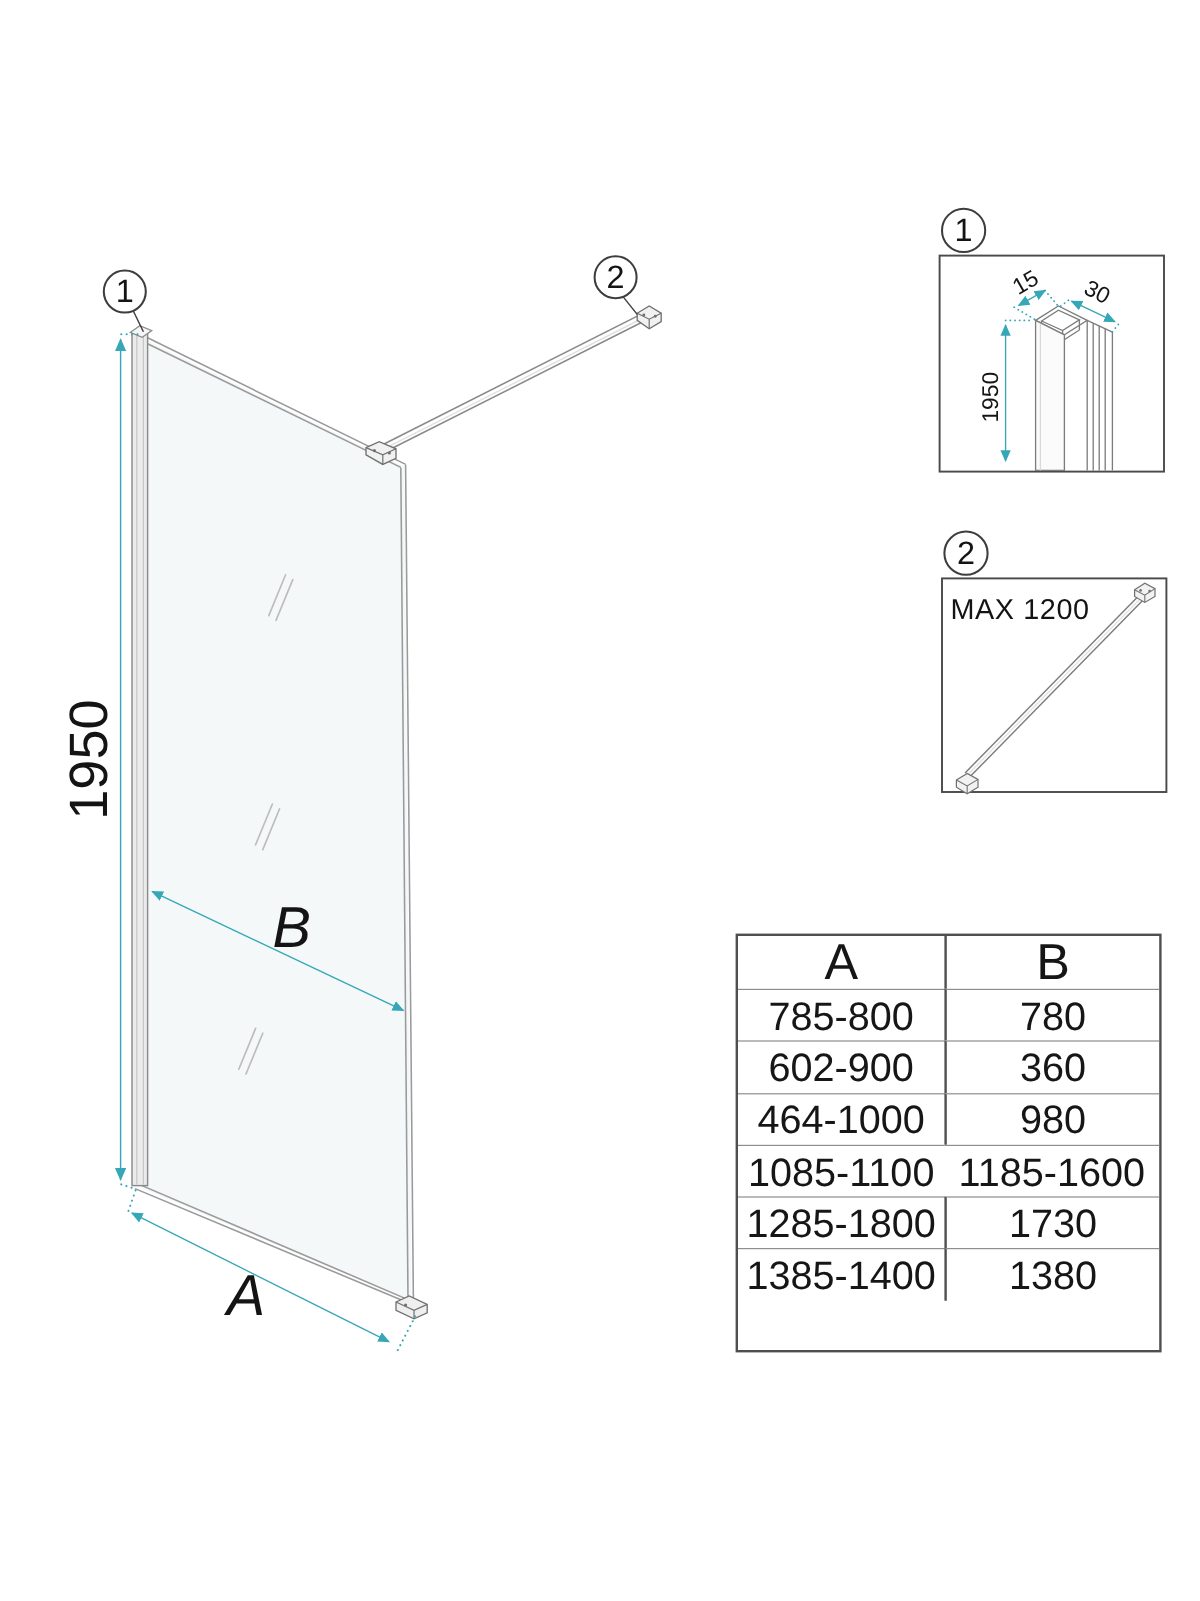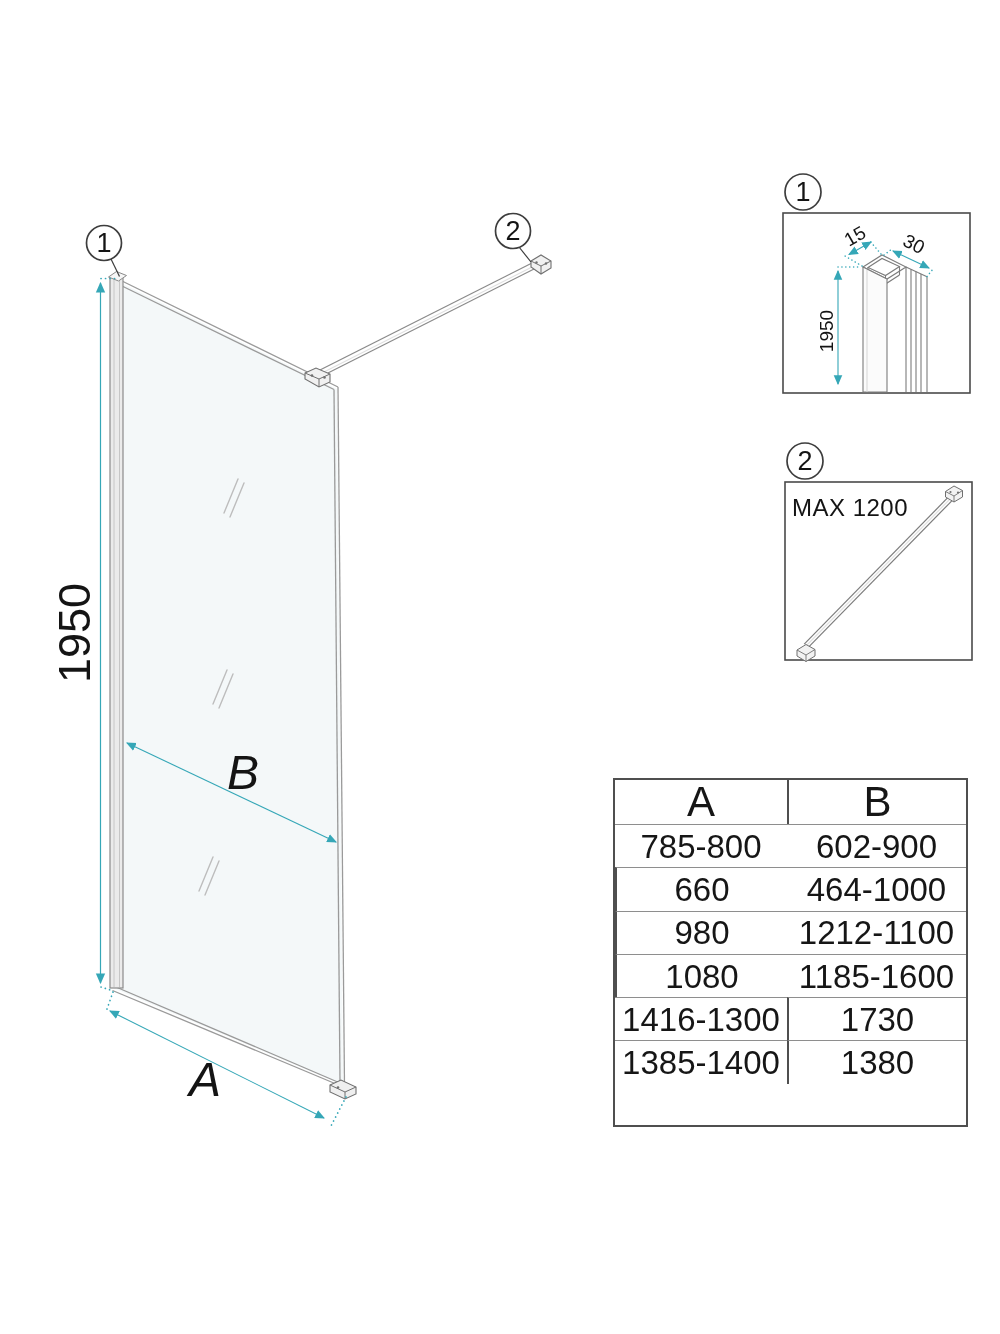--- a/index.html
+++ b/index.html
@@ -182,32 +182,32 @@
       <circle cx="958" cy="492.5" r="1.1" fill="#707070"></circle>
     </g>
   </g>
 </svg>
 
   <div class="size-table">
     <div class="cell head colA">A</div>
     <div class="cell head colB">B</div>
 
     <div class="cell colA">785-800</div>
+    <div class="cell colB">780</div>
 
     <div class="cell colA">602-900</div>
-    <div class="cell colB">660</div>
+    <div class="cell colB">360</div>
 
     <div class="cell colA">464-1000</div>
     <div class="cell colB">980</div>
 
-    <div class="cell colA">1212-1100</div>
-    <div class="cell colB">1080</div>
+    <div class="cell colA">1085-1100</div>
 
     <div class="cell colA">1185-1600</div>
 
-    <div class="cell colA">1416-1300</div>
+    <div class="cell colA">1285-1800</div>
     <div class="cell colB">1730</div>
 
     <div class="cell colA">1385-1400</div>
     <div class="cell colB">1380</div>
   </div>
 
 </div>
 
 </body></html>

